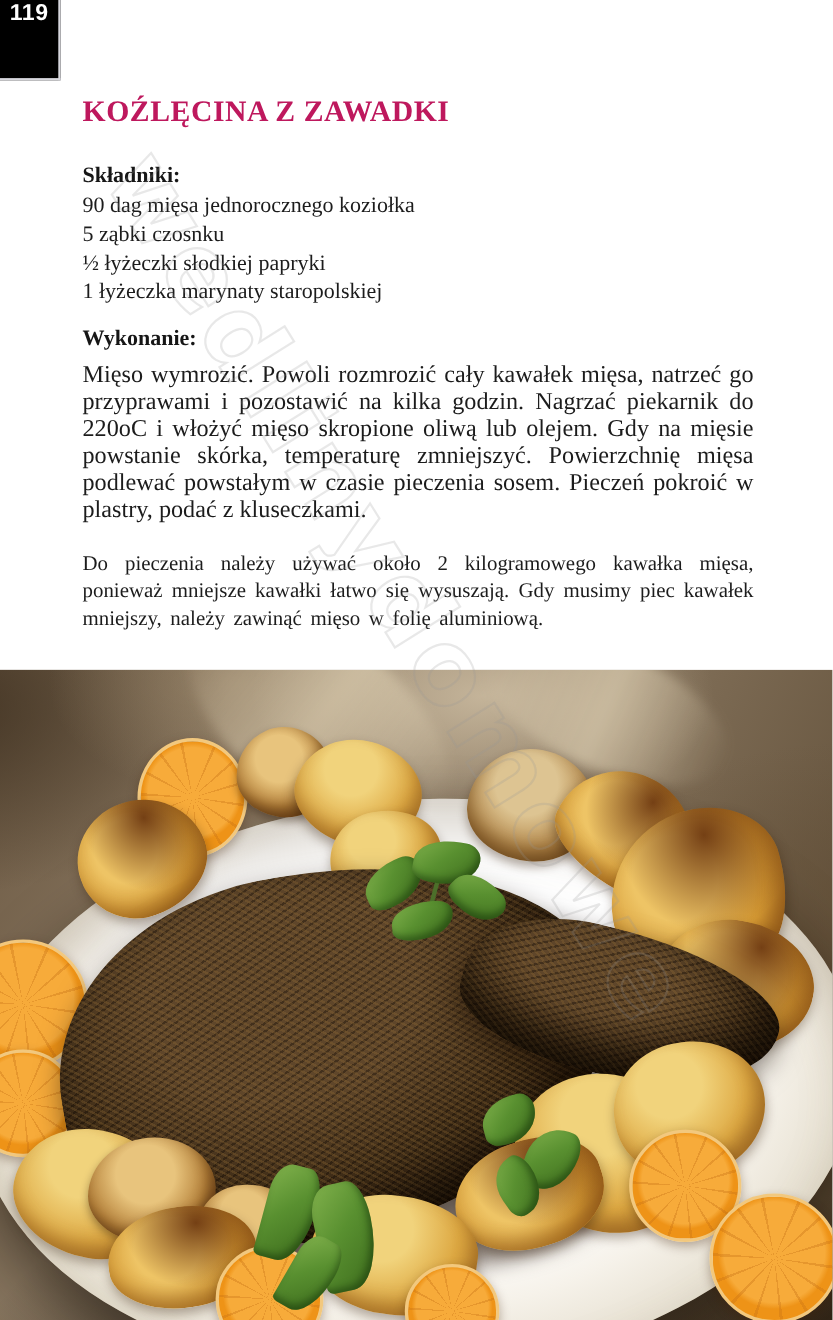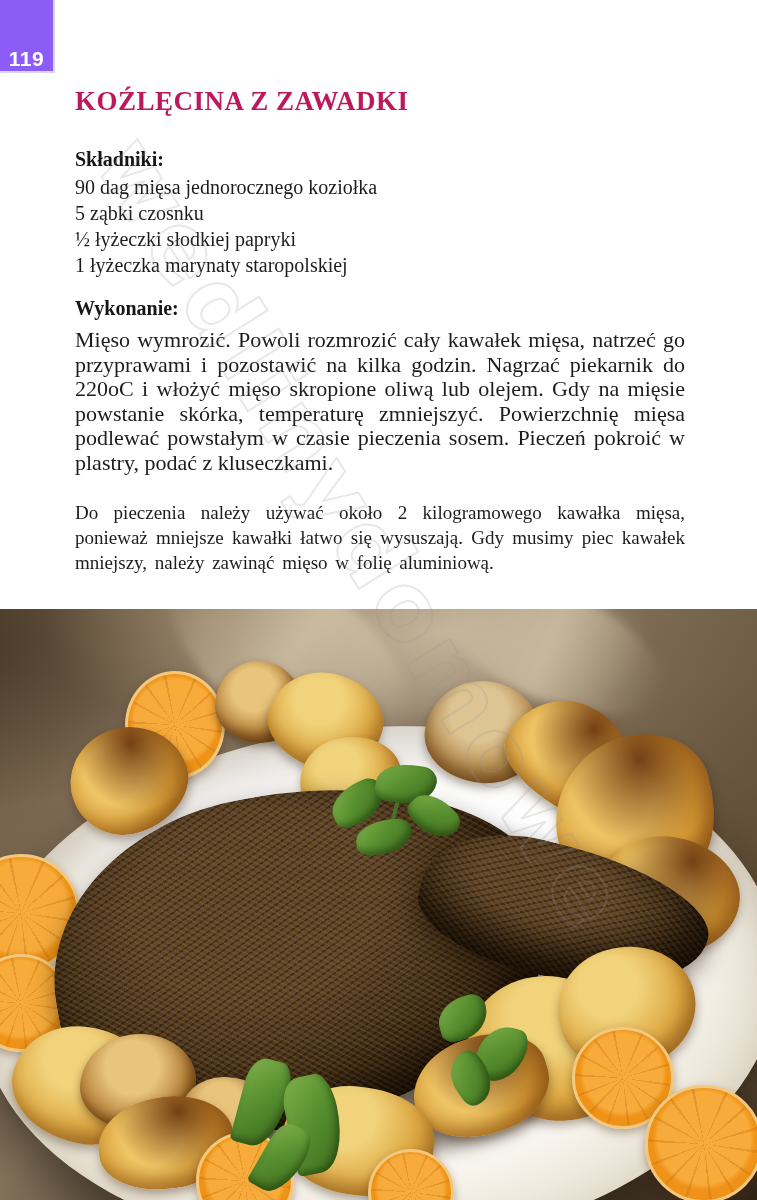--- a/index.html
+++ b/index.html
@@ -6,22 +6,22 @@
   html,body { width:757px; height:1200px; background:#fff; }
   .page {
     position:relative; width:757px; height:1200px;
     background:#ffffff; overflow:hidden;
     font-family:"Liberation Serif", serif; color:#1c1c1c;
   }
 
   
   .badge {
     position:absolute; left:0; top:0; width:55px; height:73px;
-    background:#8b5cf6; border-right:2px solid #d8d8de; border-bottom:2px solid #d8d8de;
-    display:flex; align-items:flex-end; justify-content:center;
+    background:#000000; border-right:2px solid #d8d8de; border-bottom:2px solid #d8d8de;
+    display:flex; align-items:flex-start; justify-content:center;
   }
   .badge span {
     color:#ffffff; font-family:"Liberation Sans", sans-serif;
     font-weight:bold; font-size:21px; letter-spacing:0.5px;
   }
 
   
   .diag-wm {
     position:absolute; left:165px; top:118px;
     font-family:"DejaVu Sans", sans-serif; font-weight:bold; font-size:92px;

